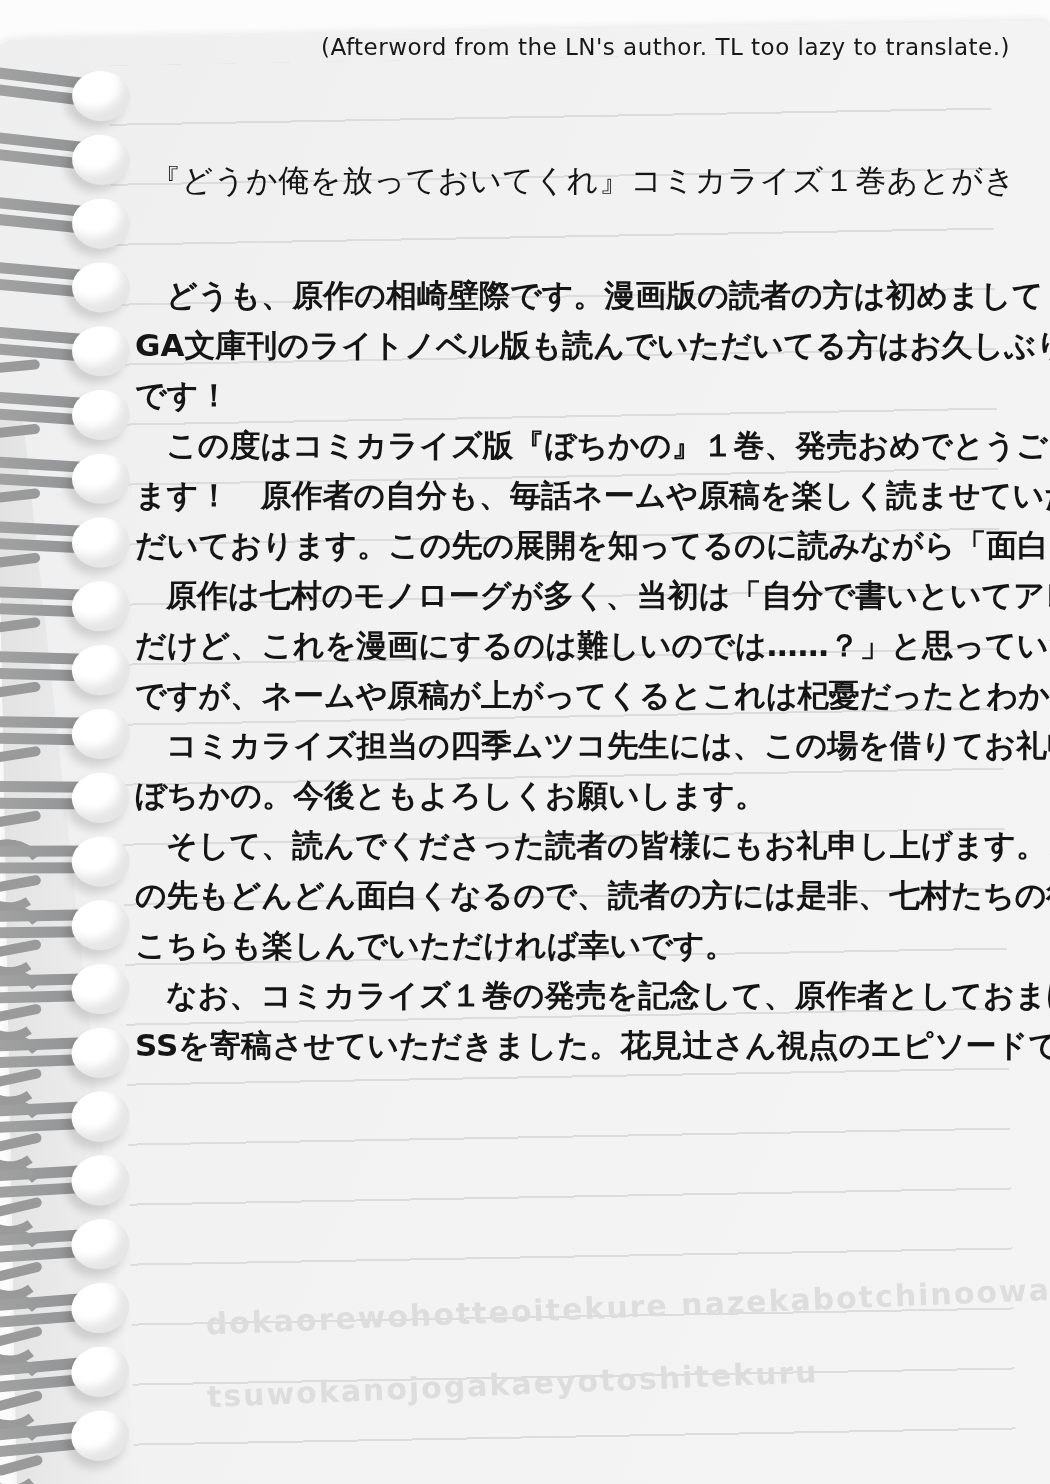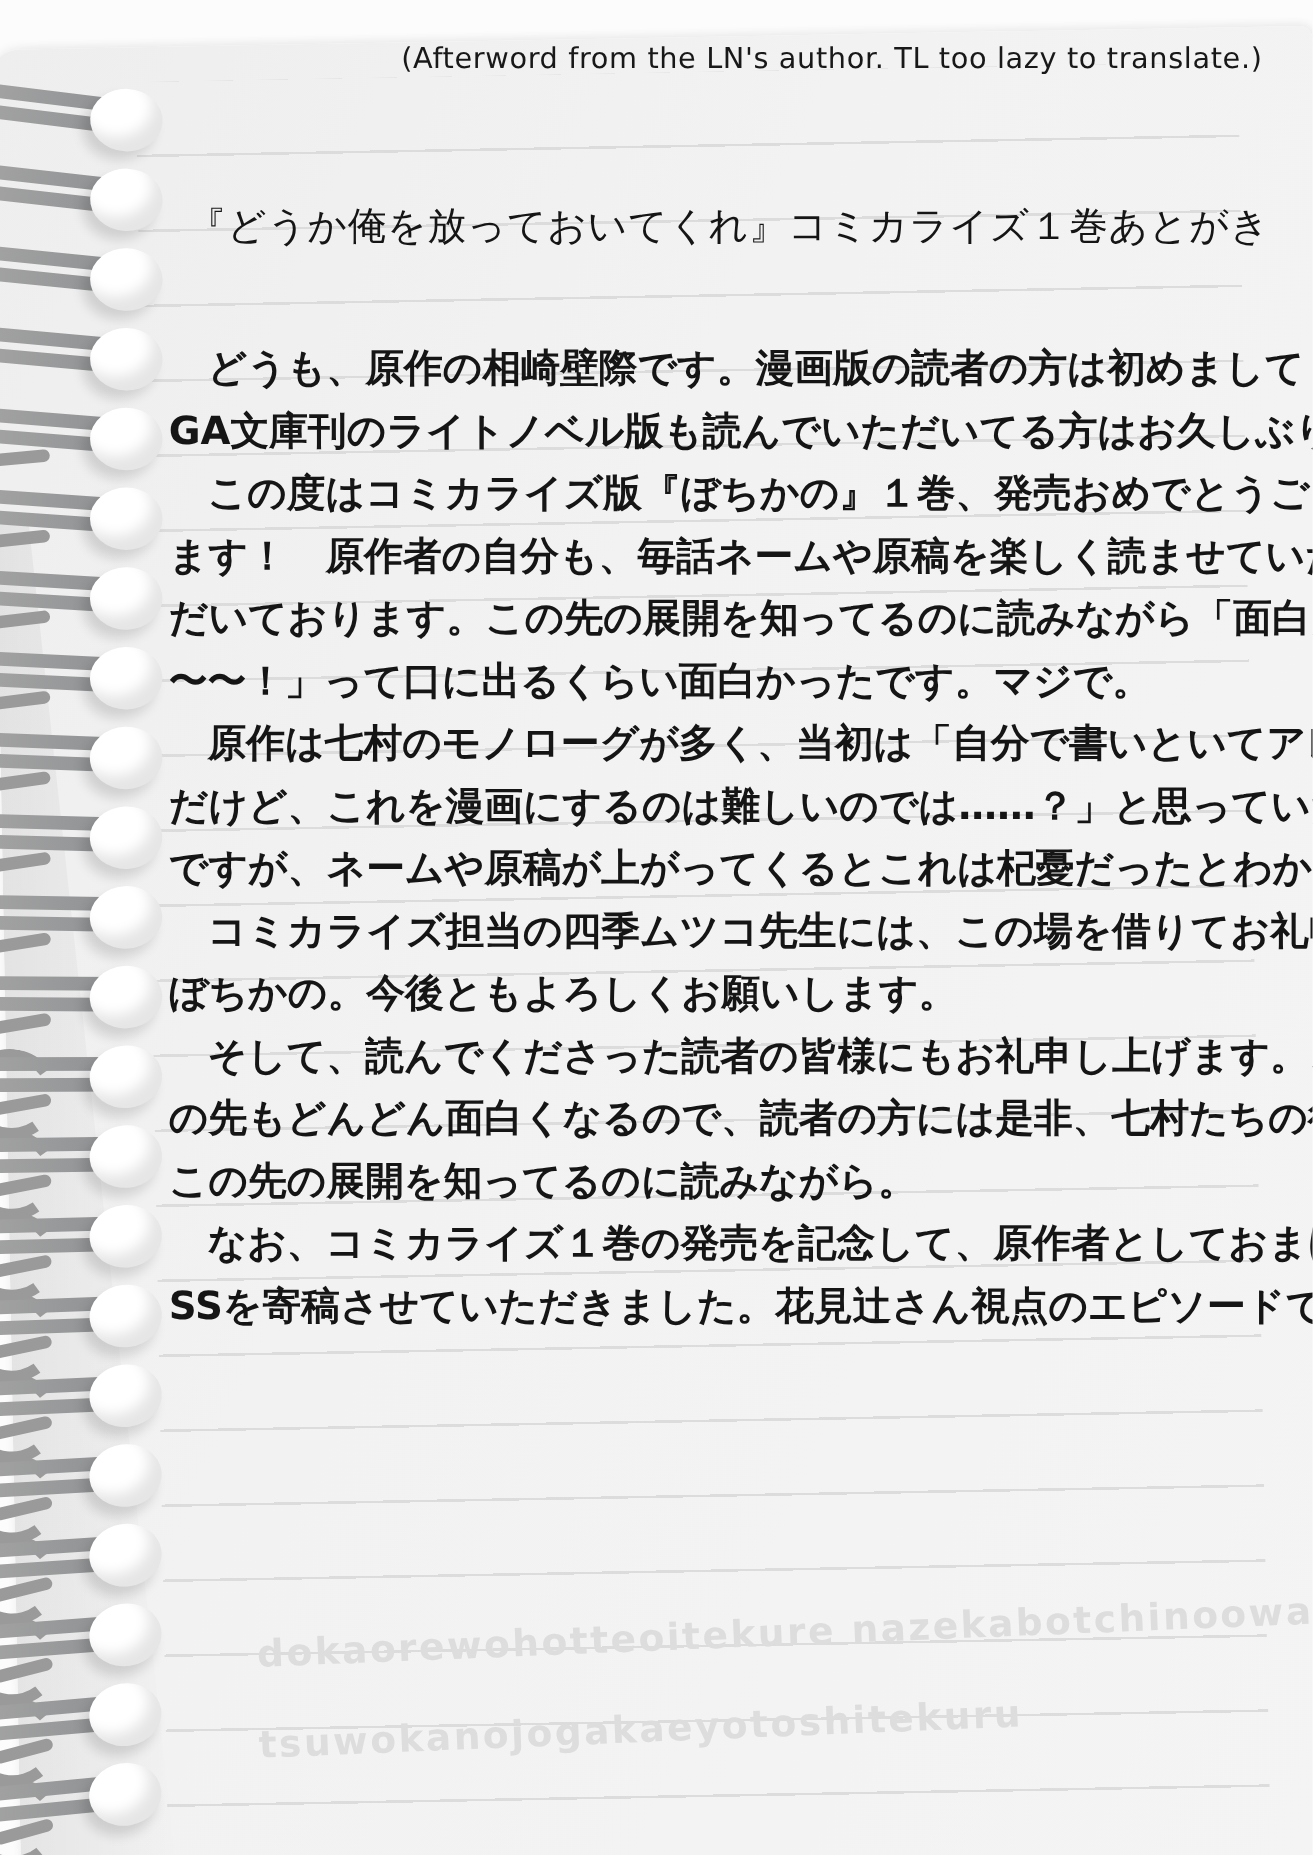--- a/index.html
+++ b/index.html
@@ -270,30 +270,30 @@
     </div>
 
   <div class="content">
     <div class="tl-note">(Afterword from the LN's author. TL too lazy to translate.)</div>
 
     <div class="title">『どうか俺を放っておいてくれ』コミカライズ１巻あとがき</div>
 
     <div class="afterword">
       <div class="body-line">　どうも、原作の相崎壁際です。漫画版の読者の方は初めまして！</div>
       <div class="body-line">GA文庫刊のライトノベル版も読んでいただいてる方はお久しぶり</div>
+      <div class="body-line">です！</div>
       <div class="body-line">　この度はコミカライズ版『ぼちかの』１巻、発売おめでとうござい</div>
       <div class="body-line">ます！　原作者の自分も、毎話ネームや原稿を楽しく読ませていた</div>
       <div class="body-line">だいております。この先の展開を知ってるのに読みながら「面白え</div>
-      <div class="body-line">〜〜！」って口に出るくらい面白かったです。マジで。</div>
       <div class="body-line">　原作は七村のモノローグが多く、当初は「自分で書いといてアレ</div>
       <div class="body-line">だけど、これを漫画にするのは難しいのでは……？」と思っていたの</div>
       <div class="body-line">ですが、ネームや原稿が上がってくるとこれは杞憂だったとわかり</div>
       <div class="body-line">　コミカライズ担当の四季ムツコ先生には、この場を借りてお礼申</div>
       <div class="body-line">ぼちかの。今後ともよろしくお願いします。</div>
       <div class="body-line">　そして、読んでくださった読者の皆様にもお礼申し上げます。こ</div>
       <div class="body-line">の先もどんどん面白くなるので、読者の方には是非、七村たちの行</div>
-      <div class="body-line">この先の展開を知ってるのに読みながら。</div>
+      <div class="body-line">こちらも楽しんでいただければ幸いです。</div>
       <div class="body-line">　なお、コミカライズ１巻の発売を記念して、原作者としておまけ</div>
       <div class="body-line">SSを寄稿させていただきました。花見辻さん視点のエピソードで</div>
     </div>
   </div>
 
 </div>
 
 </body></html>

